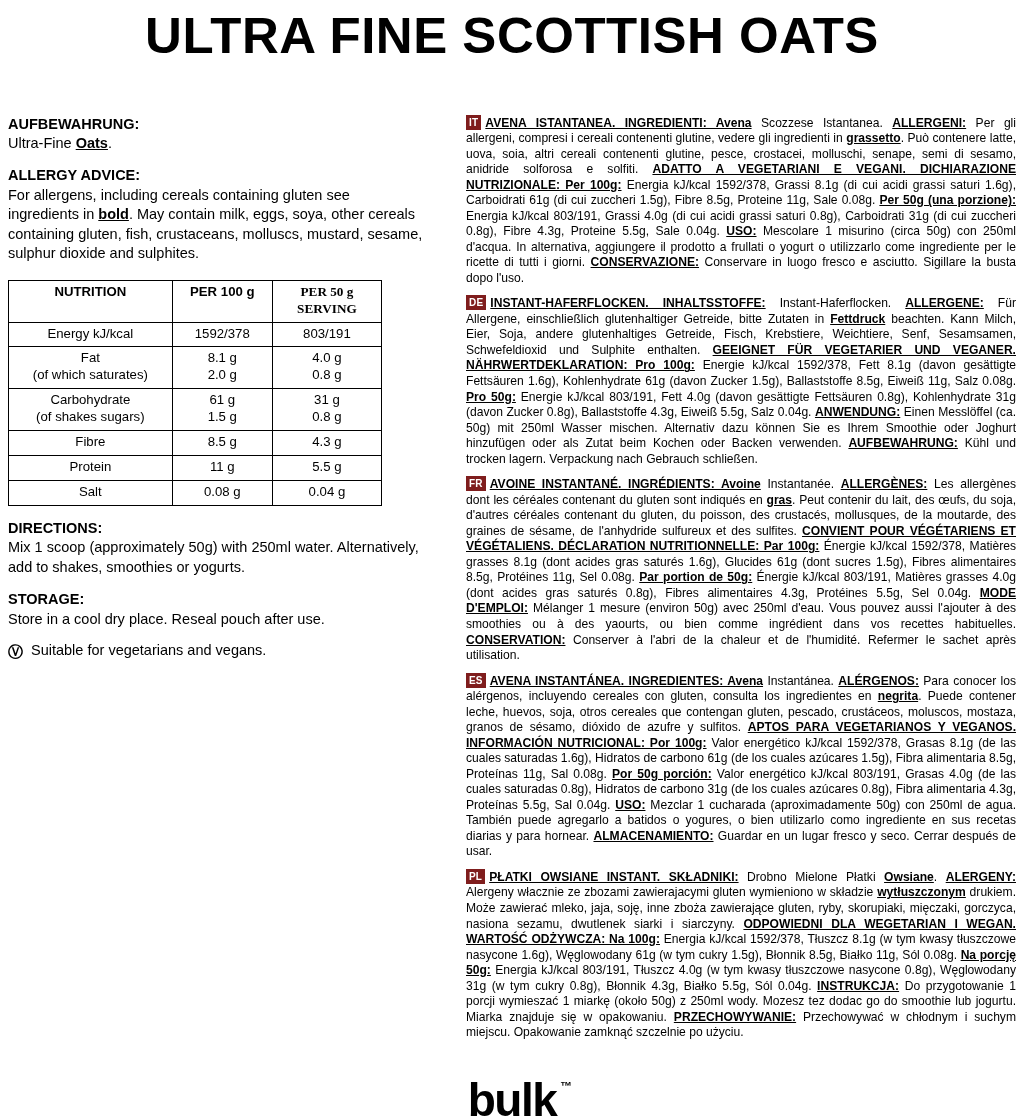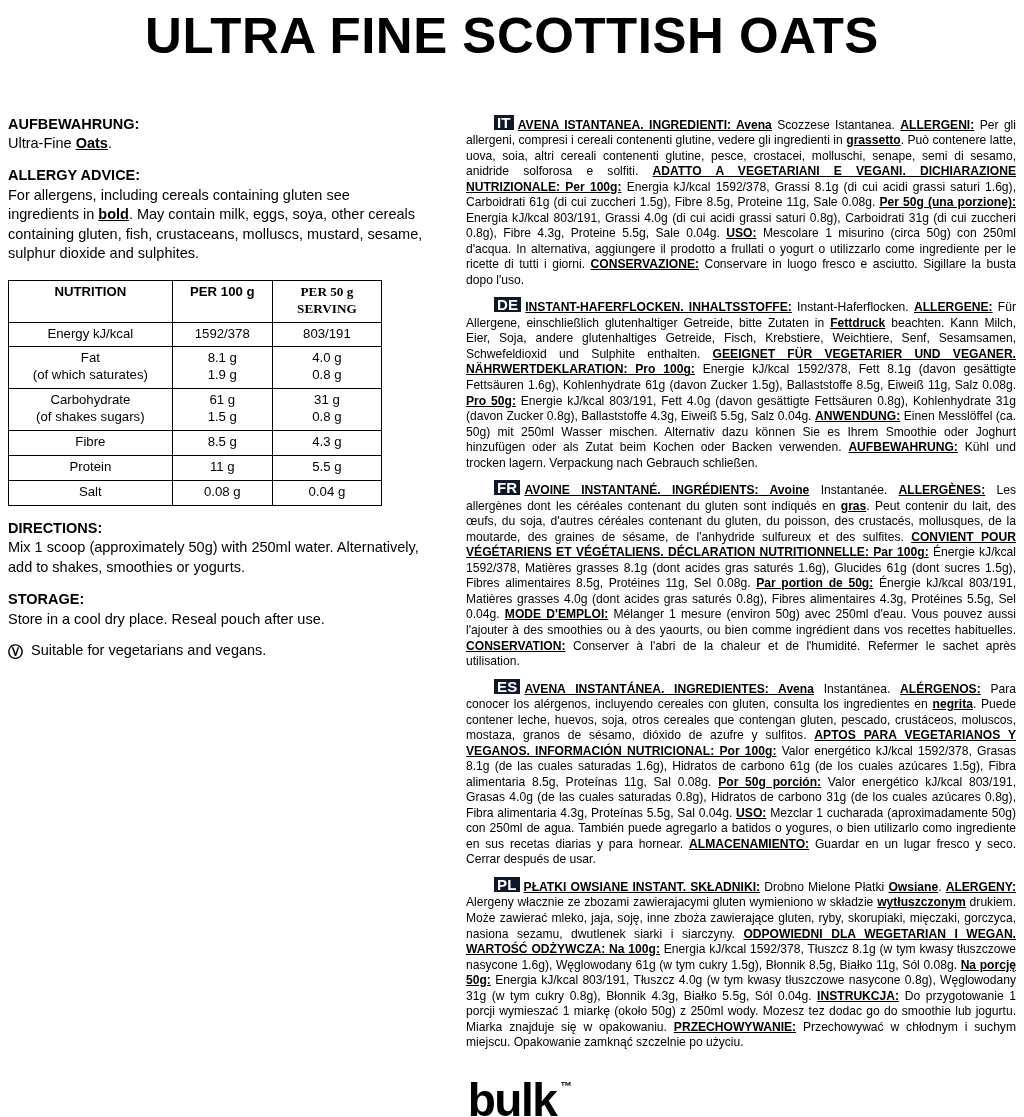--- a/index.html
+++ b/index.html
@@ -106,30 +106,29 @@
 
   
   .lang-block {
     font-size: 12.1px;
     line-height: 1.285;
     text-align: justify;
     margin-bottom: 9px;
   }
   .flag {
     display: inline-block;
-    background: #0f172a;
+    background: #7f1d1d;
     color: #fff;
     font-weight: bold;
-    font-size: 15px;
+    font-size: 10px;
     line-height: 13px;
     padding: 1px 3px 1px 3px;
     margin-right: 4px;
     vertical-align: 1px;
     letter-spacing: 0.2px;
-    margin-left: 28px;
   }
 
   
   .footer {
     position: absolute;
     left: 0;
     bottom: 0;
     width: 100%;
     text-align: center;
   }
@@ -195,21 +194,21 @@
               <span>803/191</span>
             </td>
           </tr>
           <tr>
             <td>
               <span>Fat</span>
               <span class="sub">(of which saturates)</span>
             </td>
             <td>
               <span>8.1 g</span>
-              <span class="sub">1.9 g</span>
+              <span class="sub">2.0 g</span>
             </td>
             <td>
               <span>4.0 g</span>
               <span class="sub">0.8 g</span>
             </td>
           </tr>
           <tr>
             <td>
               <span>Carbohydrate</span>
               <span class="sub">(of shakes sugars)</span>

